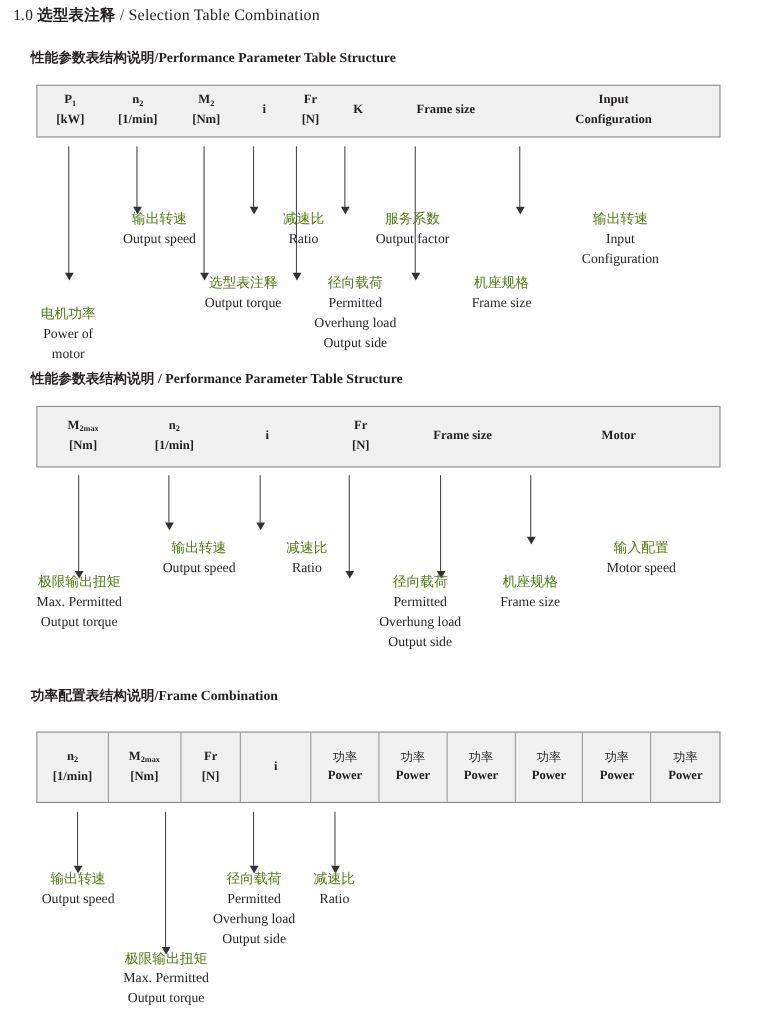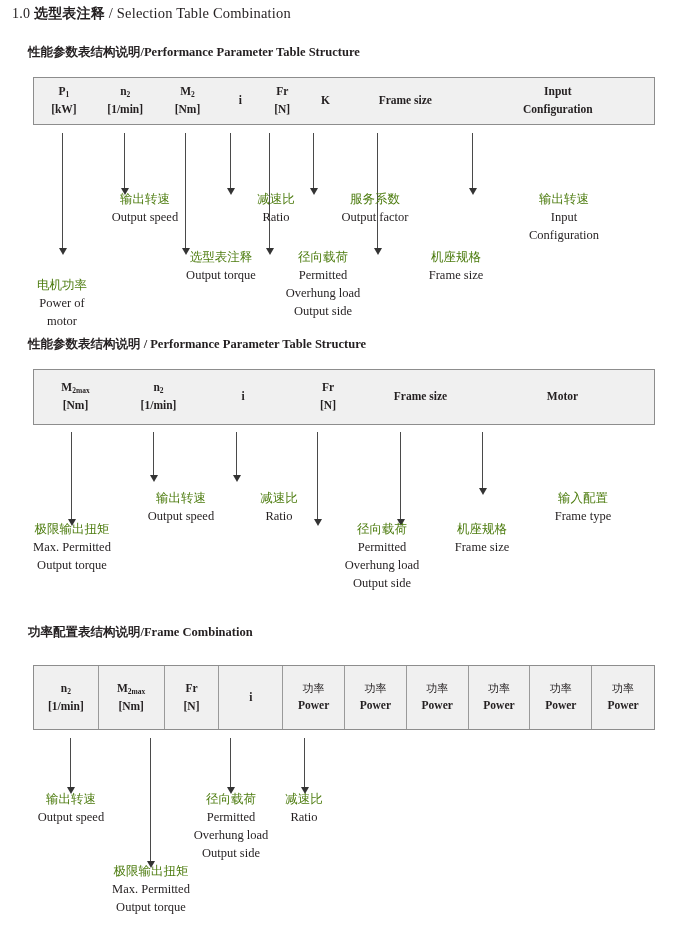--- a/index.html
+++ b/index.html
@@ -313,21 +313,21 @@
   <span class="en">Permitted</span>
   <span class="en">Overhung load</span>
   <span class="en">Output side</span>
 </div>
 <div class="anno" style="left:482px; top:520px; transform:translateX(-50%);">
   <span class="cn">机座规格</span>
   <span class="en">Frame size</span>
 </div>
 <div class="anno" style="left:583px; top:489px; transform:translateX(-50%);">
   <span class="cn">输入配置</span>
-  <span class="en">Frame type</span>
+  <span class="en">Motor speed</span>
 </div>
 
 <div class="section-heading" style="left:28px; top:624px;">
   <span class="cn">功率配置表结构说明</span><span class="en">/</span><span class="en">Frame Combination</span>
 </div>
 
 <div class="tbl divided" style="left:33px; top:665px; width:622px; height:65px;">
   <div class="cell" style="width:64px;">
     <div><span>n</span><sub>2</sub></div>
     <div class="l2">[1/min]</div>

